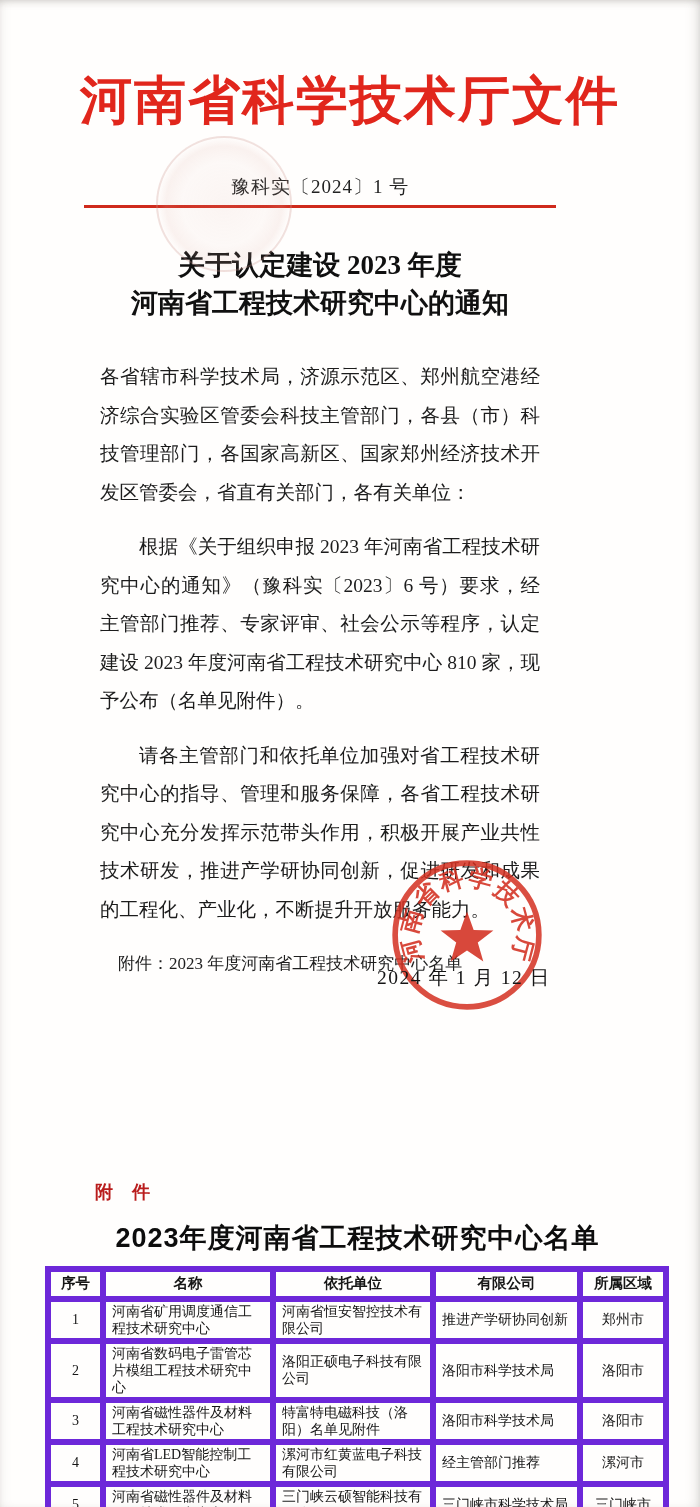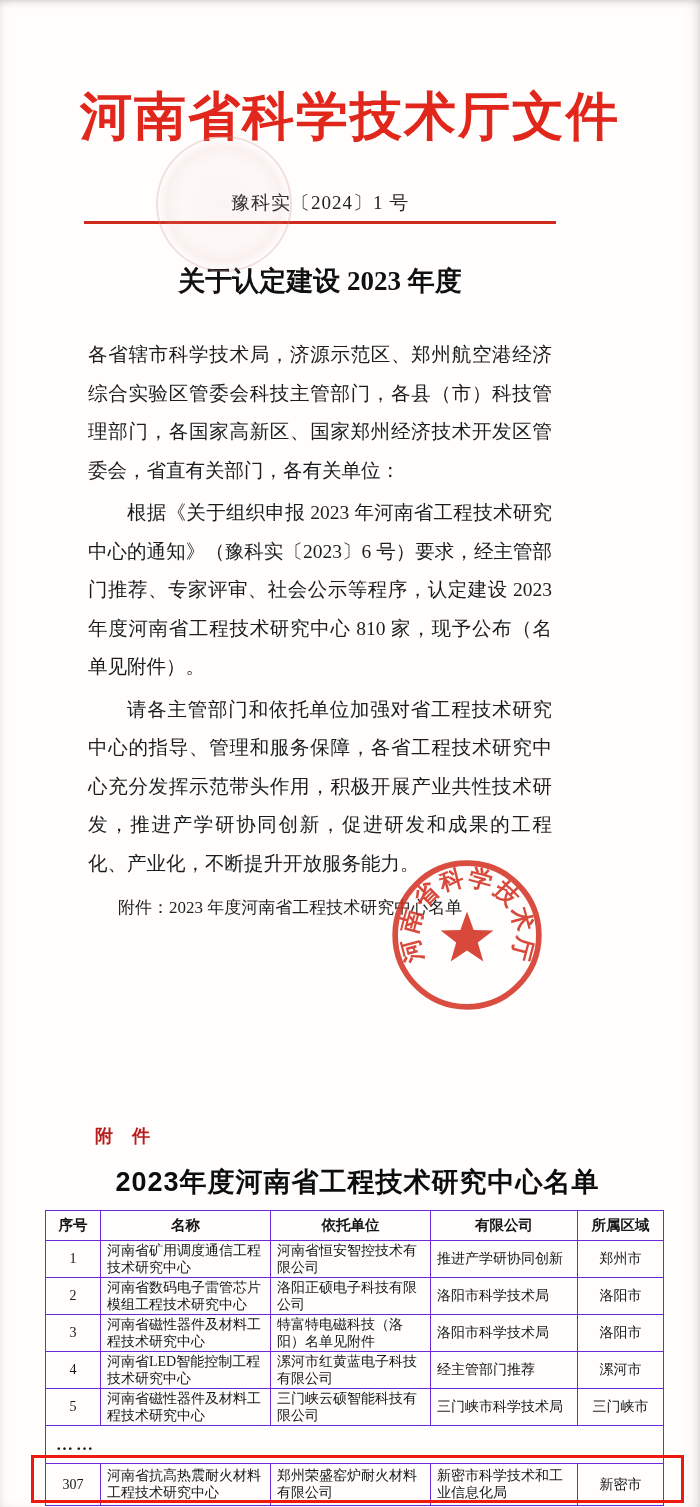--- a/index.html
+++ b/index.html
@@ -19,42 +19,42 @@
   
   .watermark{
     position:absolute;left:156px;top:136px;width:136px;height:136px;
     border-radius:50%;
     border:2px solid rgba(204,152,142,.28);
     background:radial-gradient(circle at 50% 50%,
        rgba(222,176,166,.12) 0%, rgba(222,176,166,.07) 45%,
        rgba(222,176,166,.16) 62%, rgba(222,176,166,0) 72%);
   }
   .doc-header{
-    margin:16px;padding-top:70px;
+    margin:0;padding-top:70px;
     text-align:center;
     color:#e1261c;
     font-size:52px;font-weight:bold;
     letter-spacing:2px;line-height:1.2;
   }
   .content-col{margin-left:84px;width:472px;}
   .doc-number{
     margin-top:42px;text-align:center;
     font-size:19px;letter-spacing:1px;color:#222;
   }
   .red-rule{margin-top:5px;height:0;border-top:3px solid #cf2a1c;}
   .doc-title{
     margin-top:38px;text-align:center;
     font-size:27px;font-weight:bold;line-height:38px;color:#101010;
   }
   .body-text{
     margin-top:36px;
     font-size:19.5px;line-height:38.5px;
     text-align:justify;color:#1c1c1c;
   }
-  .body-text p{margin:4px;text-indent:2em;}
+  .body-text p{margin:16px;text-indent:2em;}
   .body-text p.no-indent{text-indent:0;}
   .attachment-note{margin-top:6px;text-indent:2em;font-size:17px;line-height:38.5px;}
   .seal{position:absolute;left:390px;top:858px;}
   .issue-date{
     position:absolute;left:377px;top:964px;
     font-size:19.5px;letter-spacing:1.5px;color:#141414;white-space:nowrap;
   }
   .appendix-label{
     margin:196px 0 0 95px;
     font-family:"Liberation Sans","DejaVu Sans",sans-serif;
@@ -64,21 +64,21 @@
     margin:16px 0 0 0;text-align:center;
     font-family:"Liberation Sans","DejaVu Sans",sans-serif;
     font-size:27px;font-weight:bold;color:#0d0d0d;letter-spacing:1px;padding-left:15px;
   }
   .table-wrap{position:relative;margin:10px 0 0 45px;width:618px;}
   table.centers{
     border-collapse:collapse;table-layout:fixed;width:618px;
     font-size:14px;color:#161616;
   }
   table.centers th,table.centers td{
-    border:1px solid #6d28d9;
+    border:6px solid #6d28d9;
     padding:1px 6px;line-height:17px;
   }
   table.centers th{
     height:30px;text-align:center;
     font-family:"Liberation Sans","DejaVu Sans",sans-serif;
     font-weight:bold;font-size:14.5px;
   }
   table.centers td{height:36px;vertical-align:middle;}
   td.c{text-align:center;}
   td.l{text-align:left;}
@@ -104,20 +104,21 @@
   <div class="watermark"></div>
 
   <h1 class="doc-header">河南省科学技术厅文件</h1>
 
   <div class="content-col">
     <div class="doc-number">豫科实〔2024〕1 号</div>
     <div class="red-rule"></div>
 
     <div class="doc-title">
       <div>关于认定建设 2023 年度</div>
+      <div>河南省工程技术研究中心的通知</div>
     </div>
 
     <div class="body-text">
       <p class="no-indent">各省辖市科学技术局，济源示范区、郑州航空港经济综合实验区管委会科技主管部门，各县（市）科技管理部门，各国家高新区、国家郑州经济技术开发区管委会，省直有关部门，各有关单位：</p>
       <p>根据《关于组织申报 2023 年河南省工程技术研究中心的通知》（豫科实〔2023〕6 号）要求，经主管部门推荐、专家评审、社会公示等程序，认定建设 2023 年度河南省工程技术研究中心 810 家，现予公布（名单见附件）。</p>
       <p>请各主管部门和依托单位加强对省工程技术研究中心的指导、管理和服务保障，各省工程技术研究中心充分发挥示范带头作用，积极开展产业共性技术研发，推进产学研协同创新，促进研发和成果的工程化、产业化，不断提升开放服务能力。</p>
     </div>
     <div class="attachment-note">附件：2023 年度河南省工程技术研究中心名单</div>
   </div>
 
@@ -125,20 +126,21 @@
     <circle cx="75" cy="75" r="70" fill="none" stroke="rgba(211,47,32,.85)" stroke-width="5.5"></circle>
     <path d="M75 52 L81.5 70.1 L100.7 70.7 L85.5 82.4 L90.9 100.8 L75 90 L59.1 100.8 L64.5 82.4 L49.3 70.7 L68.5 70.1 Z" fill="rgba(211,47,32,.88)"></path>
     <defs>
       <path id="sealArc" d="M 29.9 91.4 A 48 48 0 1 1 120.1 91.4" fill="none"></path>
     </defs>
     <text>
       <textPath href="#sealArc" startOffset="50%" text-anchor="middle">河南省科学技术厅</textPath>
     </text>
   </svg>
 
+  <div class="issue-date">2024 年 1 月 12 日</div>
 
   <div class="appendix-label">附 件</div>
 
   <h2 class="table-title">2023年度河南省工程技术研究中心名单</h2>
 
   <div class="table-wrap">
     <table class="centers">
       <colgroup>
         <col class="col-no">
           <col class="col-name">

